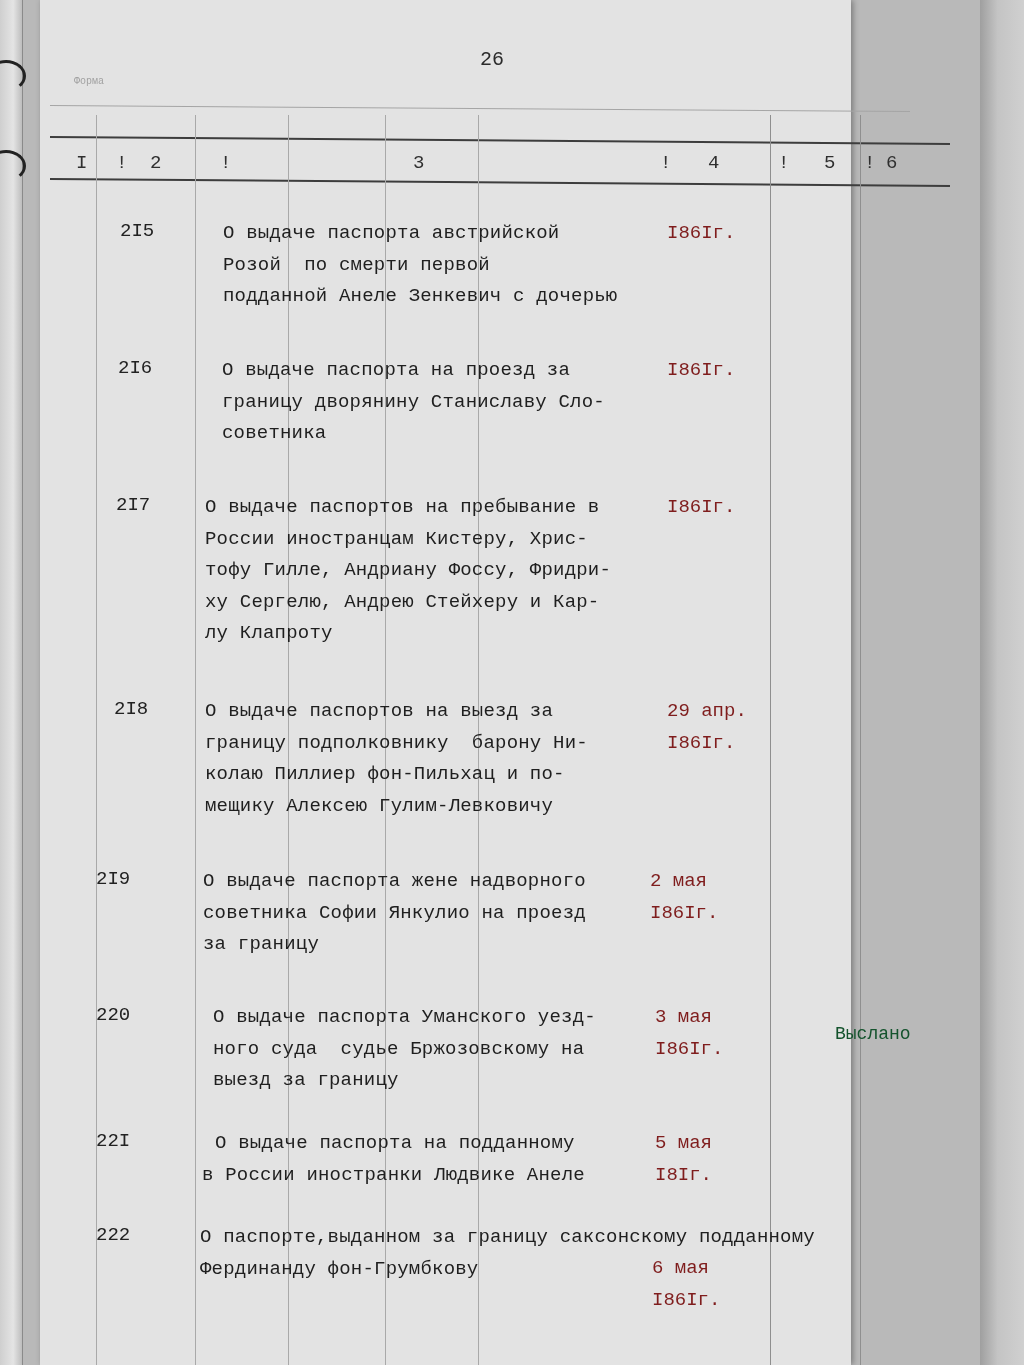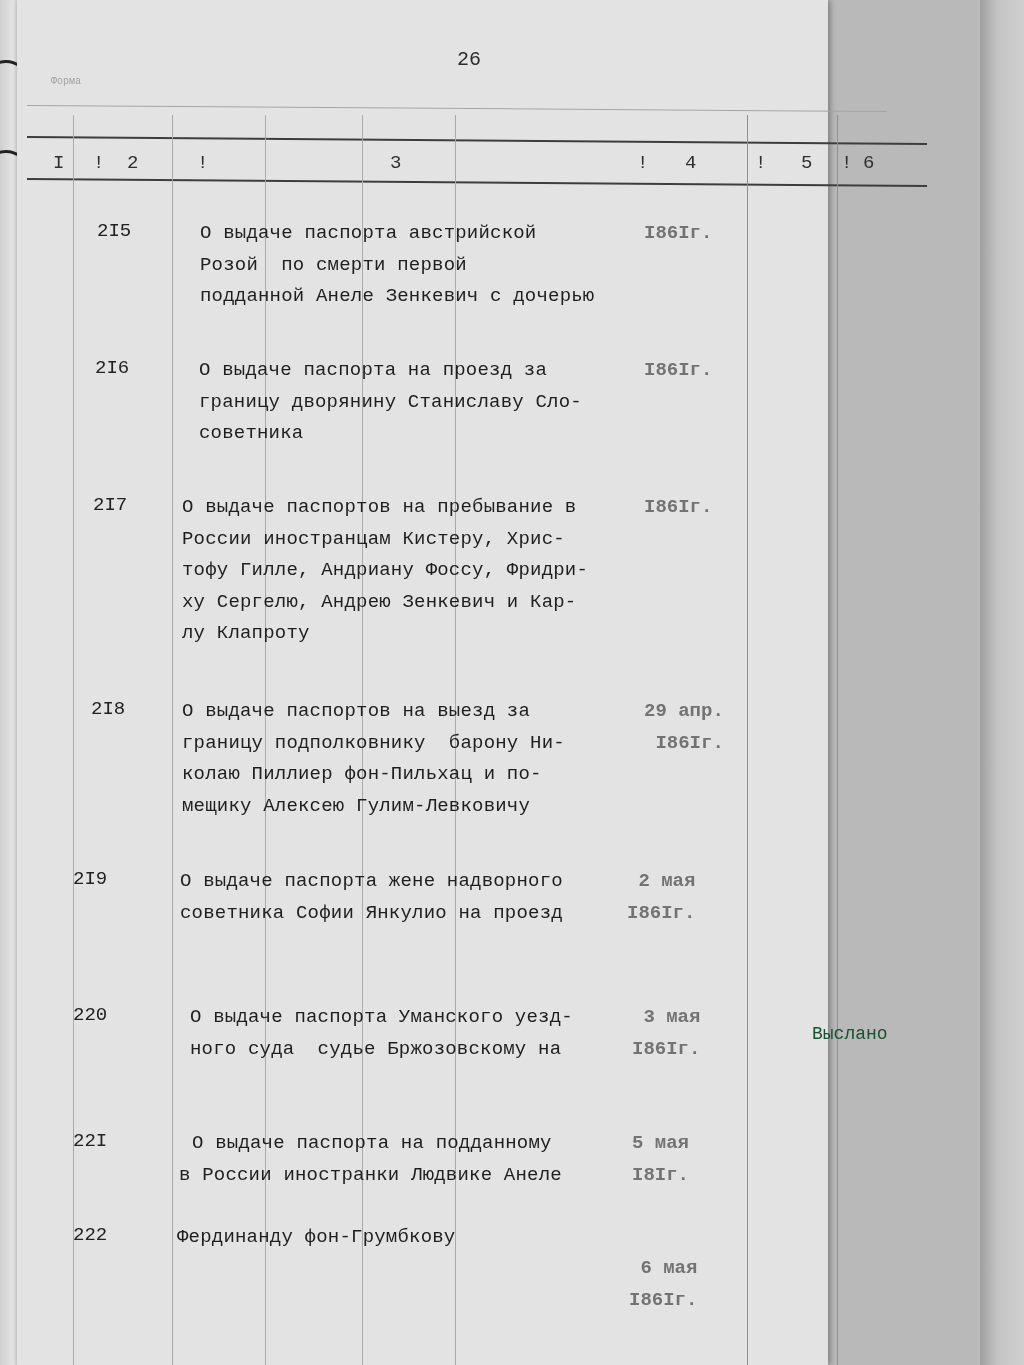--- a/index.html
+++ b/index.html
@@ -10,41 +10,41 @@
     position: relative;
   }
   .binding {
     position: absolute; left: 0; top: 0; width: 22px; height: 1365px;
     background: linear-gradient(90deg, #cfcfcf 0%, #e4e4e4 60%, #bdbdbd 100%);
     border-right: 1px solid #8a8a8a;
   }
   .ring { position: absolute; left: -14px; width: 34px; height: 26px;
     border: 3px solid #222; border-radius: 50%; border-left-color: transparent; border-bottom-color: transparent; }
   .page {
-    position: absolute; left: 17px; top: 0; width: 811px; height: 1365px;
+    position: absolute; left: 40px; top: 0; width: 811px; height: 1365px;
     background: #e3e3e3;
     box-shadow: 2px 0 6px rgba(0,0,0,0.35);
   }
   .right-shadow {
     position: absolute; left: 980px; top: 0; width: 44px; height: 1365px;
     background: linear-gradient(90deg, #9f9f9f 0%, #c4c4c4 40%, #d0d0d0 100%);
   }
   .vline { position: absolute; top: 115px; bottom: 0; width: 1px; background: #a9a9a9; }
   .vline.strong { background: #8f8f8f; }
   .hline { position: absolute; height: 2px; background: #3d3d3d; }
   .hline.faint { background: #a5a5a5; height: 1px; }
   .page-number {
     position: absolute; left: 440px; top: 48px; font-size: 20px; color: #2b2b2b;
   }
   .ghost-form { position: absolute; left: 34px; top: 76px; font-size: 10px; color: #a2a2a2; }
   .header-cell { position: absolute; top: 152px; font-size: 19px; color: #2f2f2f; }
   .row { position: absolute; left: 0; width: 958px; }
   .row-num { position: absolute; font-size: 19px; color: #222; }
   .row-text { position: absolute; font-size: 19px; line-height: 31.5px; color: #1f1f1f; white-space: pre; letter-spacing: 0.2px; }
-  .row-date { position: absolute; font-size: 19px; line-height: 31.5px; color: #737373; white-space: pre; text-align: right; font-weight: bold; }
+  .row-date { position: absolute; font-size: 19px; line-height: 31.5px; color: #7f1d1d; white-space: pre; text-align: left; }
   .ghost { position: absolute; font-size: 18px; color: #14532d; white-space: pre; }
 </style>
 </head>
 <body>
 
 <div class="binding">
   <div class="ring" style="top:60px"></div>
   <div class="ring" style="top:150px"></div>
 </div>
 
@@ -84,49 +84,49 @@
   </div>
 
   <div class="row" style="top:355px">
     <span class="row-num" style="left:78px; top:2px">2I6</span>
     <div class="row-text" style="left:182px; top:0"><div>О выдаче паспорта на проезд за</div><div>границу дворянину Станиславу Сло-</div><div>советника</div></div>
     <div class="row-date" style="left:627px; top:0"><div>I86Iг.</div></div>
   </div>
 
   <div class="row" style="top:492px">
     <span class="row-num" style="left:76px; top:2px">2I7</span>
-    <div class="row-text" style="left:165px; top:0"><div>О выдаче паспортов на пребывание в</div><div>России иностранцам Кистеру, Хрис-</div><div>тофу Гилле, Андриану Фоссу, Фридри-</div><div>ху Сергелю, Андрею Зенкевич и Кар-</div><div>лу Клапроту</div></div>
+    <div class="row-text" style="left:165px; top:0"><div>О выдаче паспортов на пребывание в</div><div>России иностранцам Кистеру, Хрис-</div><div>тофу Гилле, Андриану Фоссу, Фридри-</div><div>ху Сергелю, Андрею Стейхеру и Кар-</div><div>лу Клапроту</div></div>
     <div class="row-date" style="left:627px; top:0"><div>I86Iг.</div></div>
   </div>
 
   <div class="row" style="top:696px">
     <span class="row-num" style="left:74px; top:2px">2I8</span>
     <div class="row-text" style="left:165px; top:0"><div>О выдаче паспортов на выезд за</div><div>границу подполковнику  барону Ни-</div><div>колаю Пиллиер фон-Пильхац и по-</div><div>мещику Алексею Гулим-Левковичу</div></div>
     <div class="row-date" style="left:627px; top:0"><div>29 апр.</div><div>I86Iг.</div></div>
   </div>
 
   <div class="row" style="top:866px">
     <span class="row-num" style="left:56px; top:2px">2I9</span>
-    <div class="row-text" style="left:163px; top:0"><div>О выдаче паспорта жене надворного</div><div>советника Софии Янкулио на проезд</div></div>
+    <div class="row-text" style="left:163px; top:0"><div>О выдаче паспорта жене надворного</div><div>советника Софии Янкулио на проезд</div><div>за границу</div></div>
     <div class="row-date" style="left:610px; top:0"><div>2 мая</div><div>I86Iг.</div></div>
   </div>
 
   <div class="row" style="top:1002px">
     <span class="row-num" style="left:56px; top:2px">220</span>
-    <div class="row-text" style="left:173px; top:0"><div>О выдаче паспорта Уманского уезд-</div><div>ного суда  судье Бржозовскому на</div></div>
+    <div class="row-text" style="left:173px; top:0"><div>О выдаче паспорта Уманского уезд-</div><div>ного суда  судье Бржозовскому на</div><div>выезд за границу</div></div>
     <div class="row-date" style="left:615px; top:0"><div>3 мая</div><div>I86Iг.</div></div>
     <span class="ghost" style="left:795px; top:22px">Выслано</span>
   </div>
 
   <div class="row" style="top:1128px">
     <span class="row-num" style="left:56px; top:2px">22I</span>
     <div class="row-text" style="left:175px; top:0"><div>О выдаче паспорта на подданному</div><div style="margin-left:-13px">в России иностранки Людвике Анеле</div></div>
     <div class="row-date" style="left:615px; top:0"><div>5 мая</div><div>I8Iг.</div></div>
   </div>
 
   <div class="row" style="top:1222px">
     <span class="row-num" style="left:56px; top:2px">222</span>
-    <div class="row-text" style="left:160px; top:0"><div>Фердинанду фон-Грумбкову</div></div>
+    <div class="row-text" style="left:160px; top:0"><div>О паспорте,выданном за границу саксонскому подданному</div><div>Фердинанду фон-Грумбкову</div></div>
     <div class="row-date" style="left:612px; top:31px"><div>6 мая</div><div>I86Iг.</div></div>
   </div>
 </div>
 
 <div class="right-shadow"></div>
 
 </body></html>

